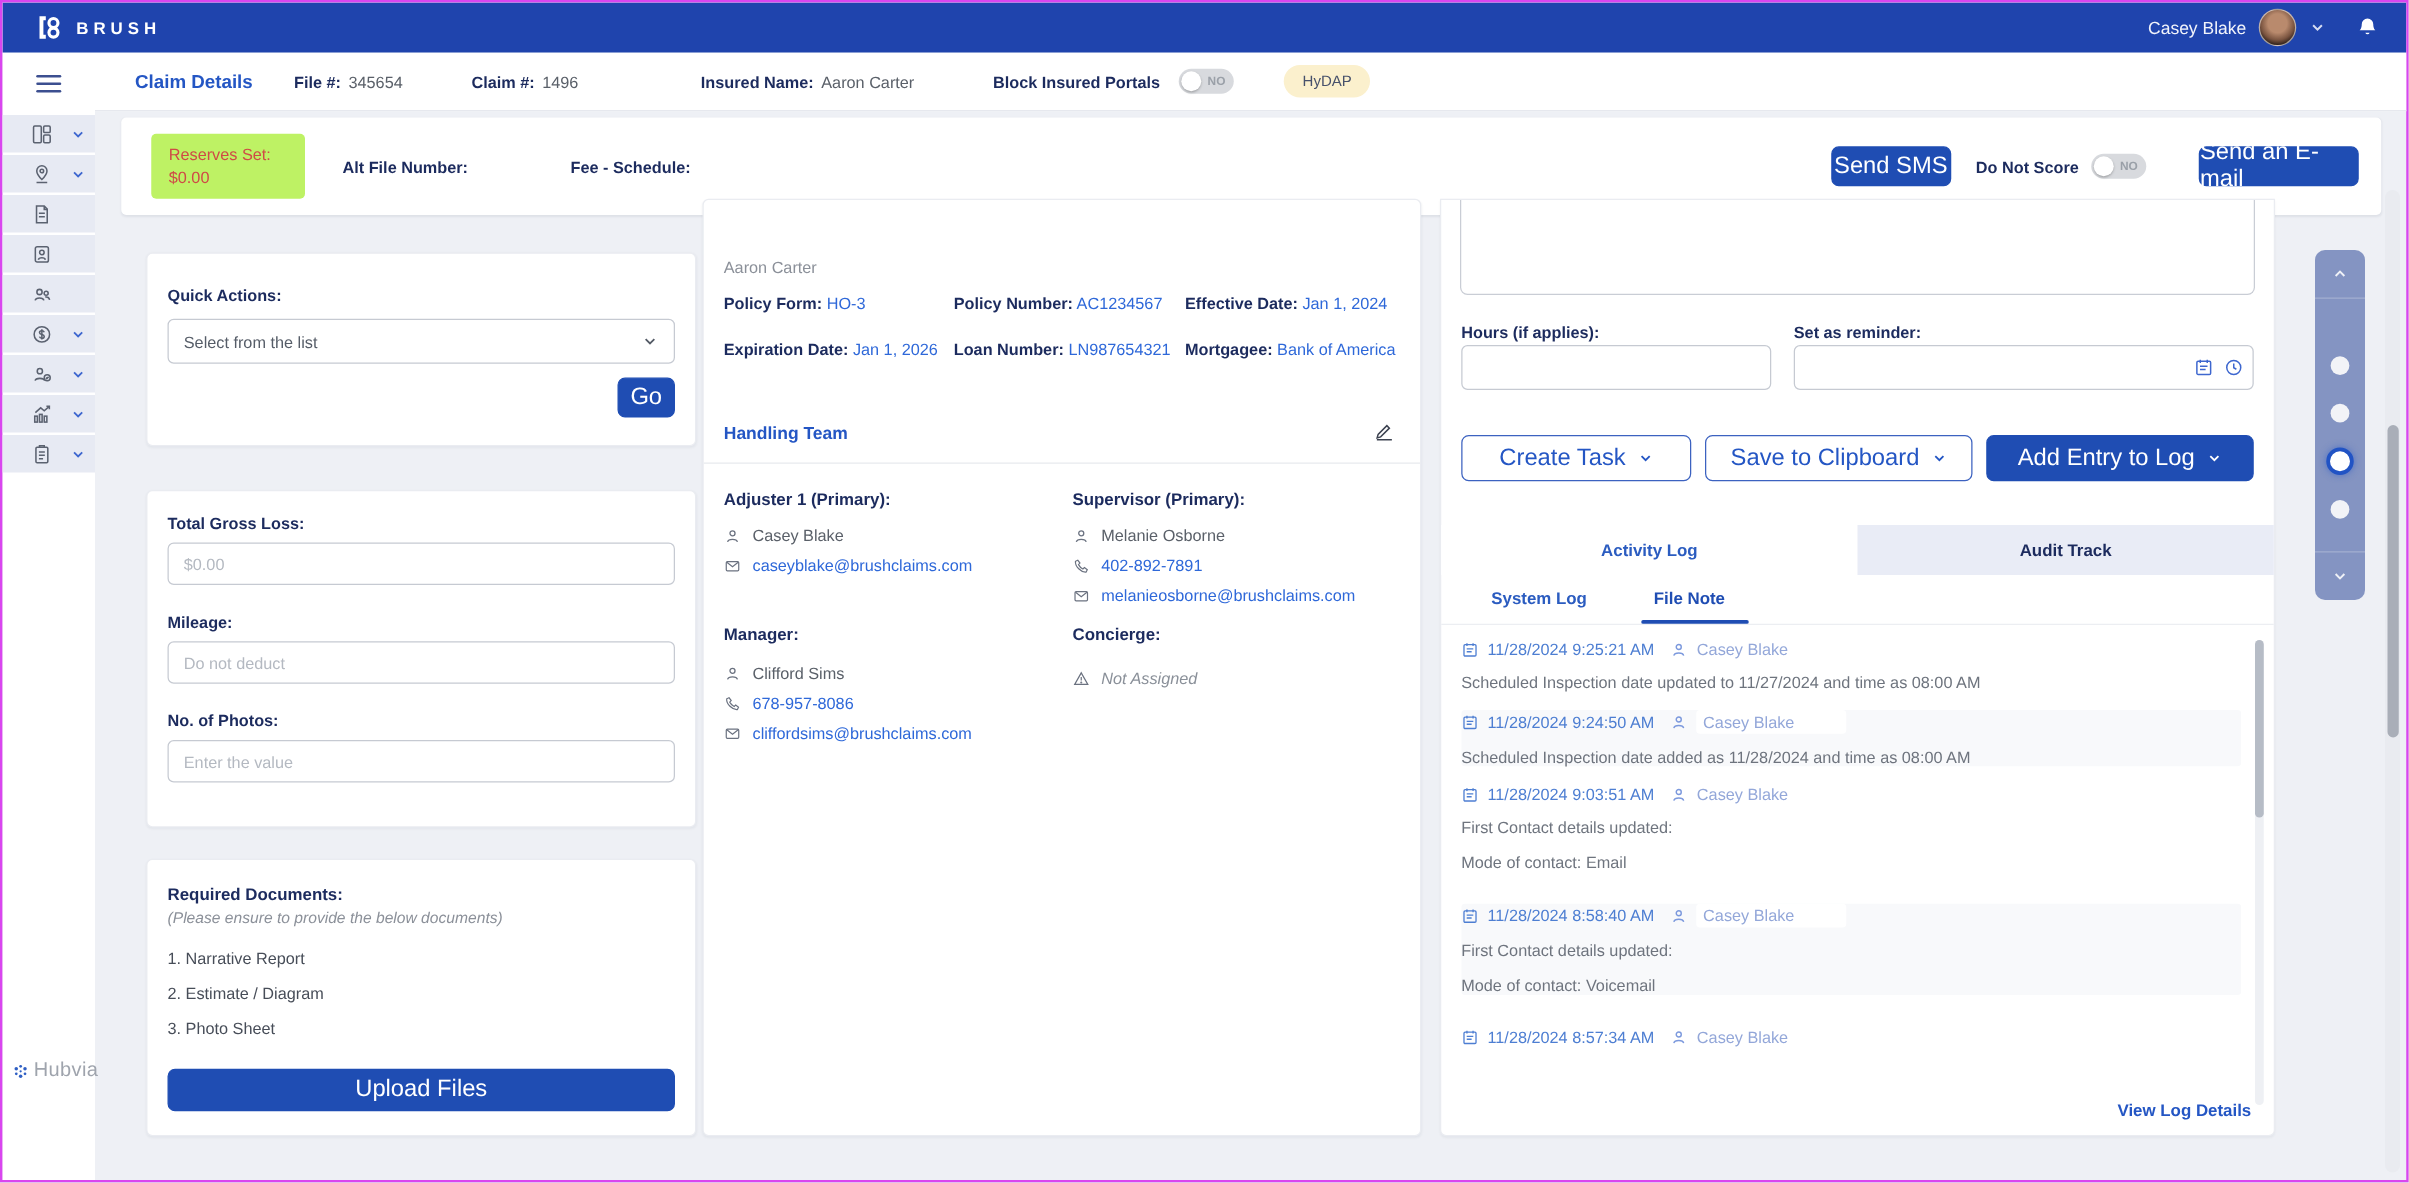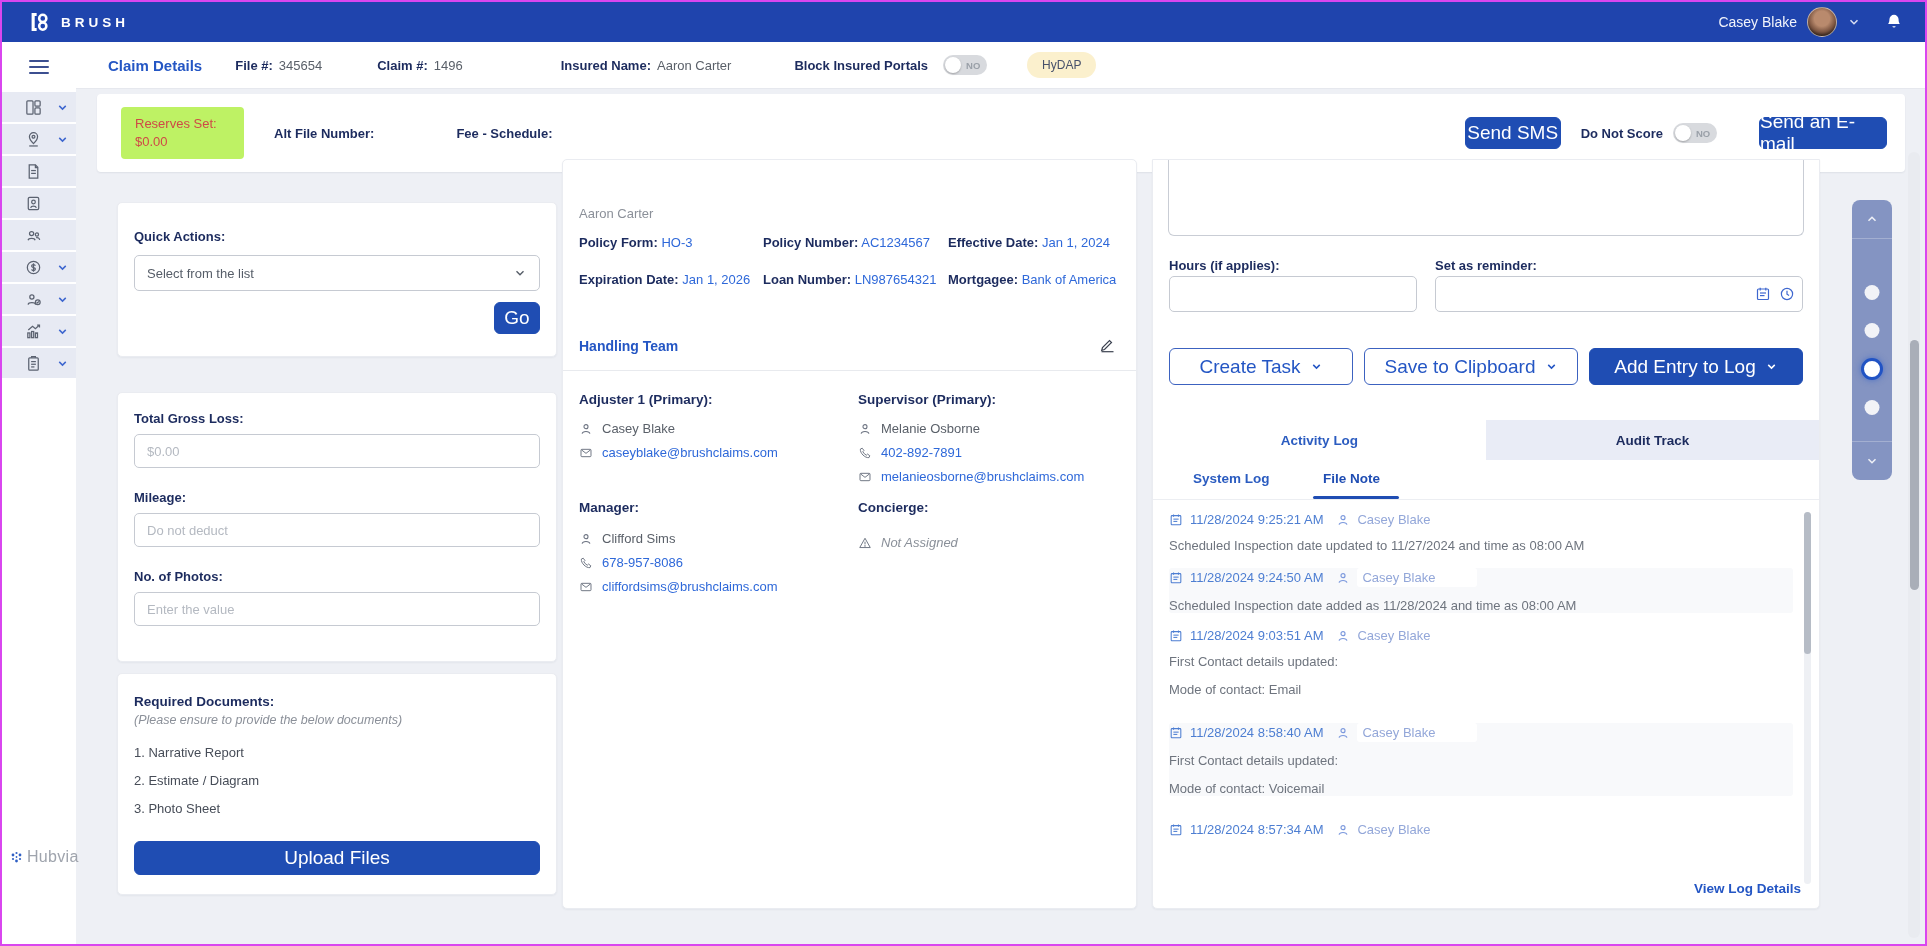--- a/index.html
+++ b/index.html
@@ -356,21 +356,21 @@
 
   <section class="card" style="left:115px;top:390px;width:440px;height:270px;padding:18px 16px 0;">
     <div class="field-label">Total Gross Loss:</div>
     <input class="tinput" style="margin-top: 8px;" placeholder="$0.00">
     <div class="field-label" style="margin-top:22px;">Mileage:</div>
     <input class="tinput" style="margin-top: 8px;" placeholder="Do not deduct">
     <div class="field-label" style="margin-top:22px;">No. of Photos:</div>
     <input class="tinput" style="margin-top: 8px;" placeholder="Enter the value">
   </section>
 
-  <section class="card" style="left:115px;top:671px;width:440px;height:222px;padding:20px 16px 0;">
+  <section class="card" style="left:115px;top:685px;width:440px;height:222px;padding:20px 16px 0;">
     <div class="field-label" style="font-size:13.5px;">Required Documents:</div>
     <div class="docs-sub" style="margin-top:4px;">(Please ensure to provide the below documents)</div>
     <div class="doc-item" style="margin-top:18px;">1. Narrative Report</div>
     <div class="doc-item">2. Estimate / Diagram</div>
     <div class="doc-item">3. Photo Sheet</div>
     <span class="btn btn-solid" style="position:absolute;left:16px;right:16px;top:167px;height:34px;">Upload Files</span>
   </section>
 
   <section class="card" style="left:560px;top:157px;width:575px;height:750px;">
     <div class="abs muted" style="left:16px;top:46px;font-size:13px;">Aaron Carter</div>

